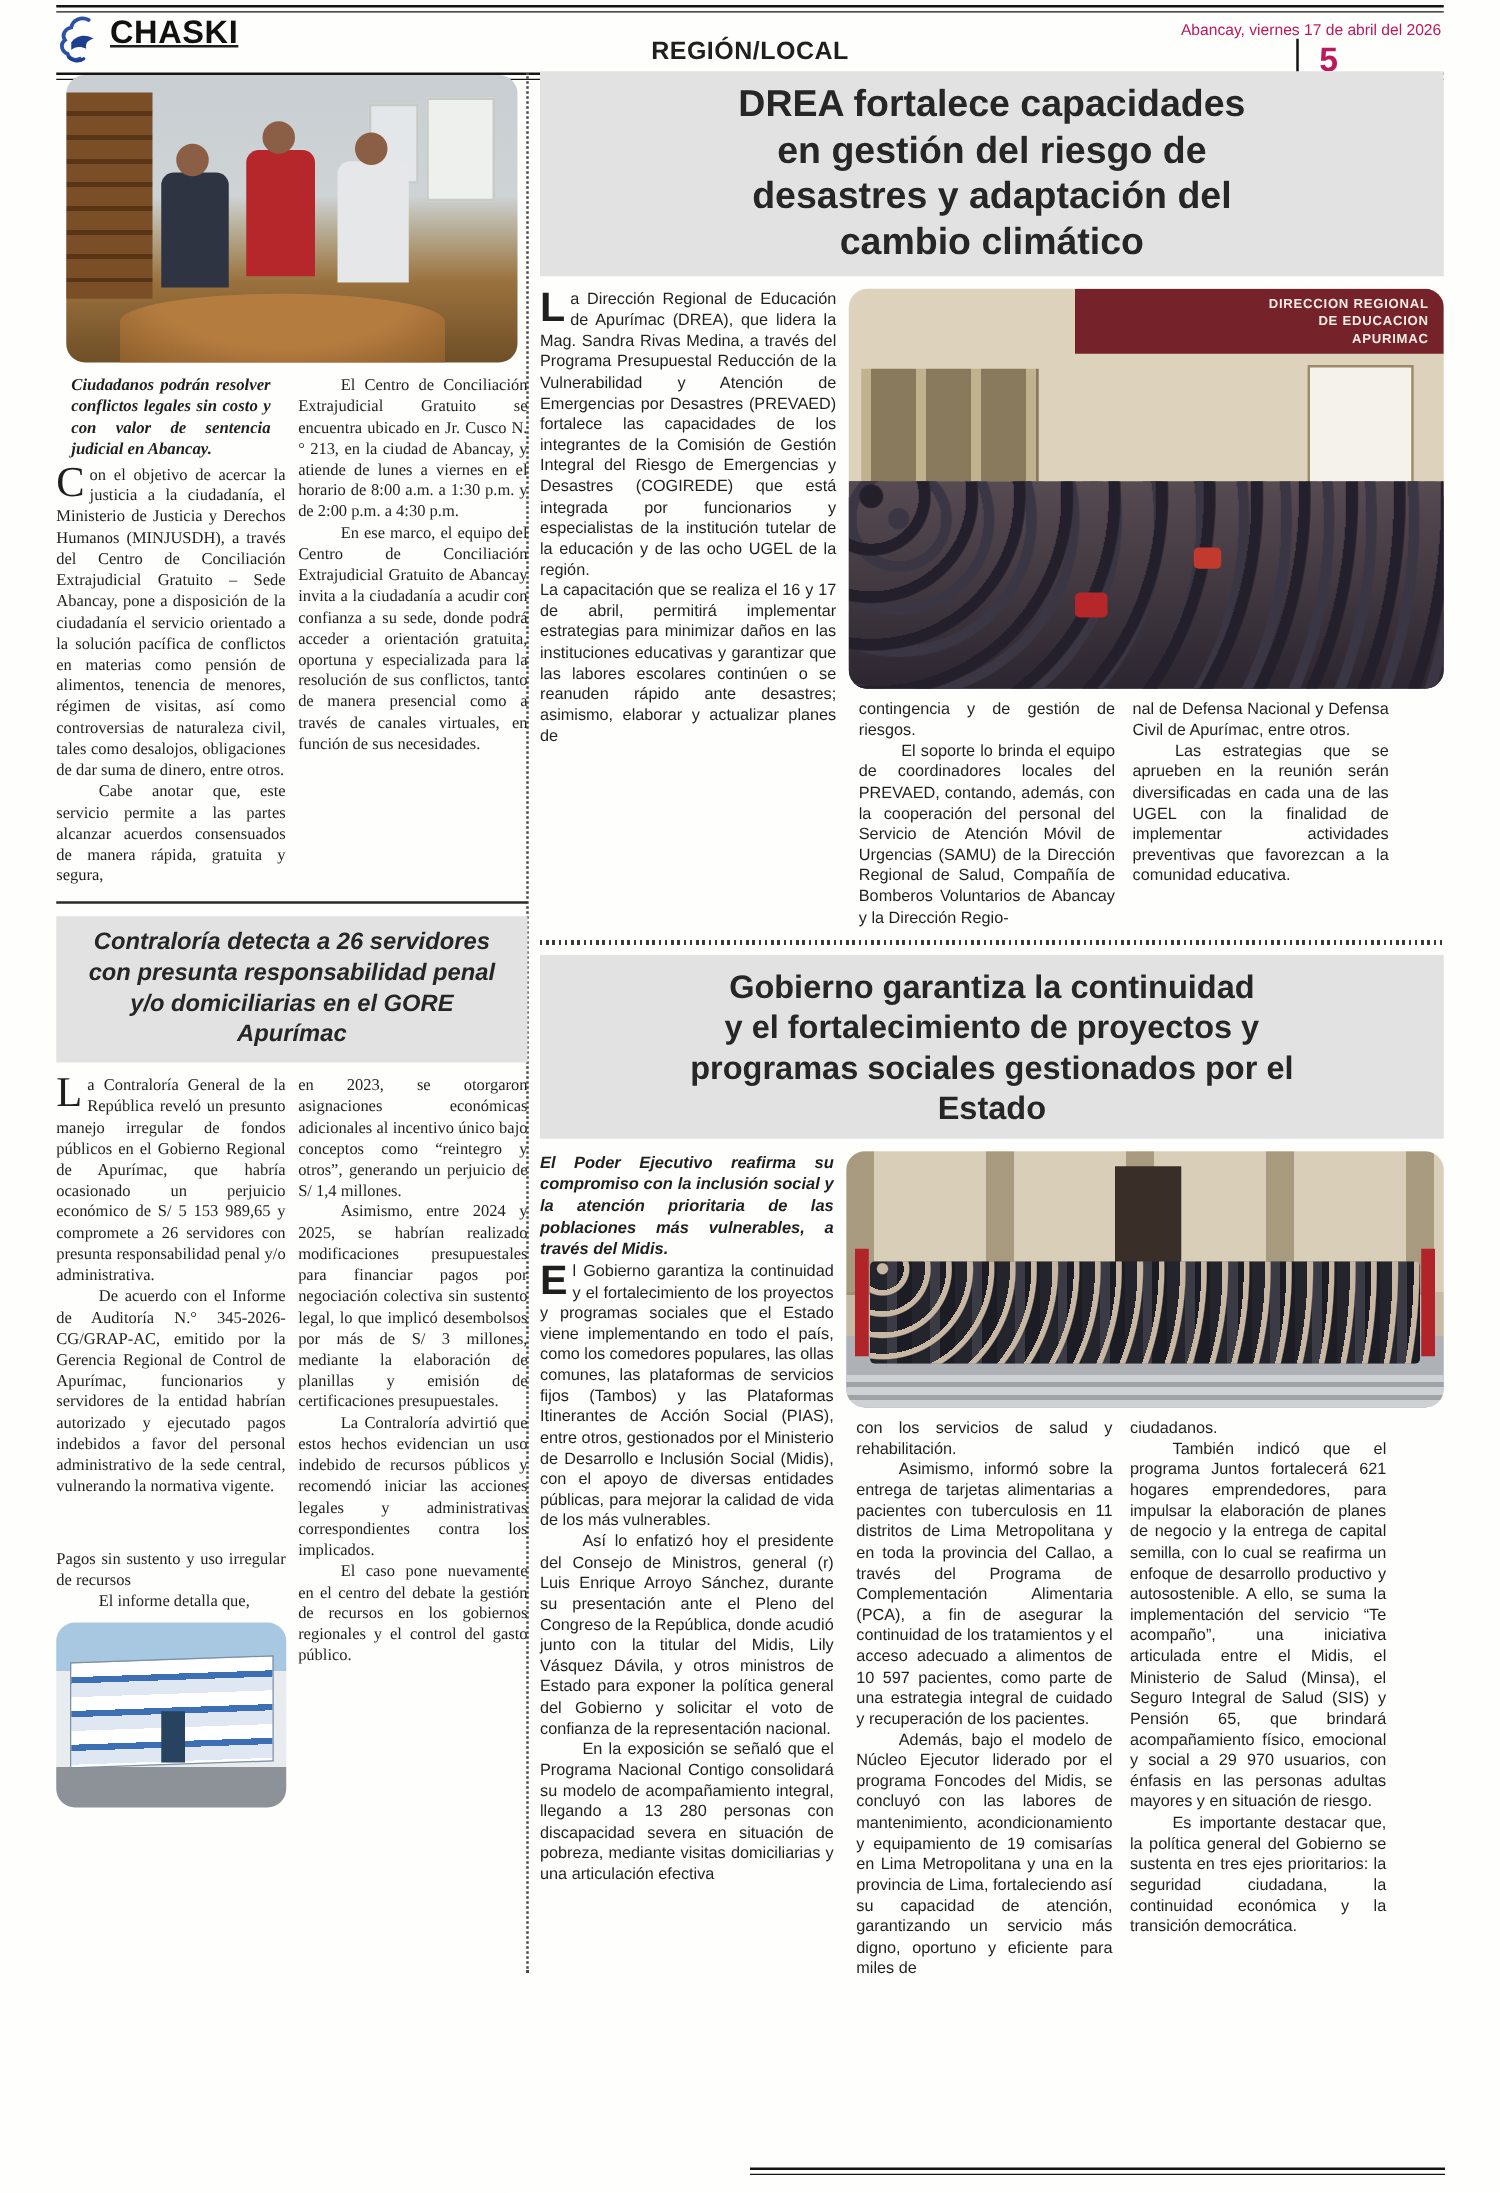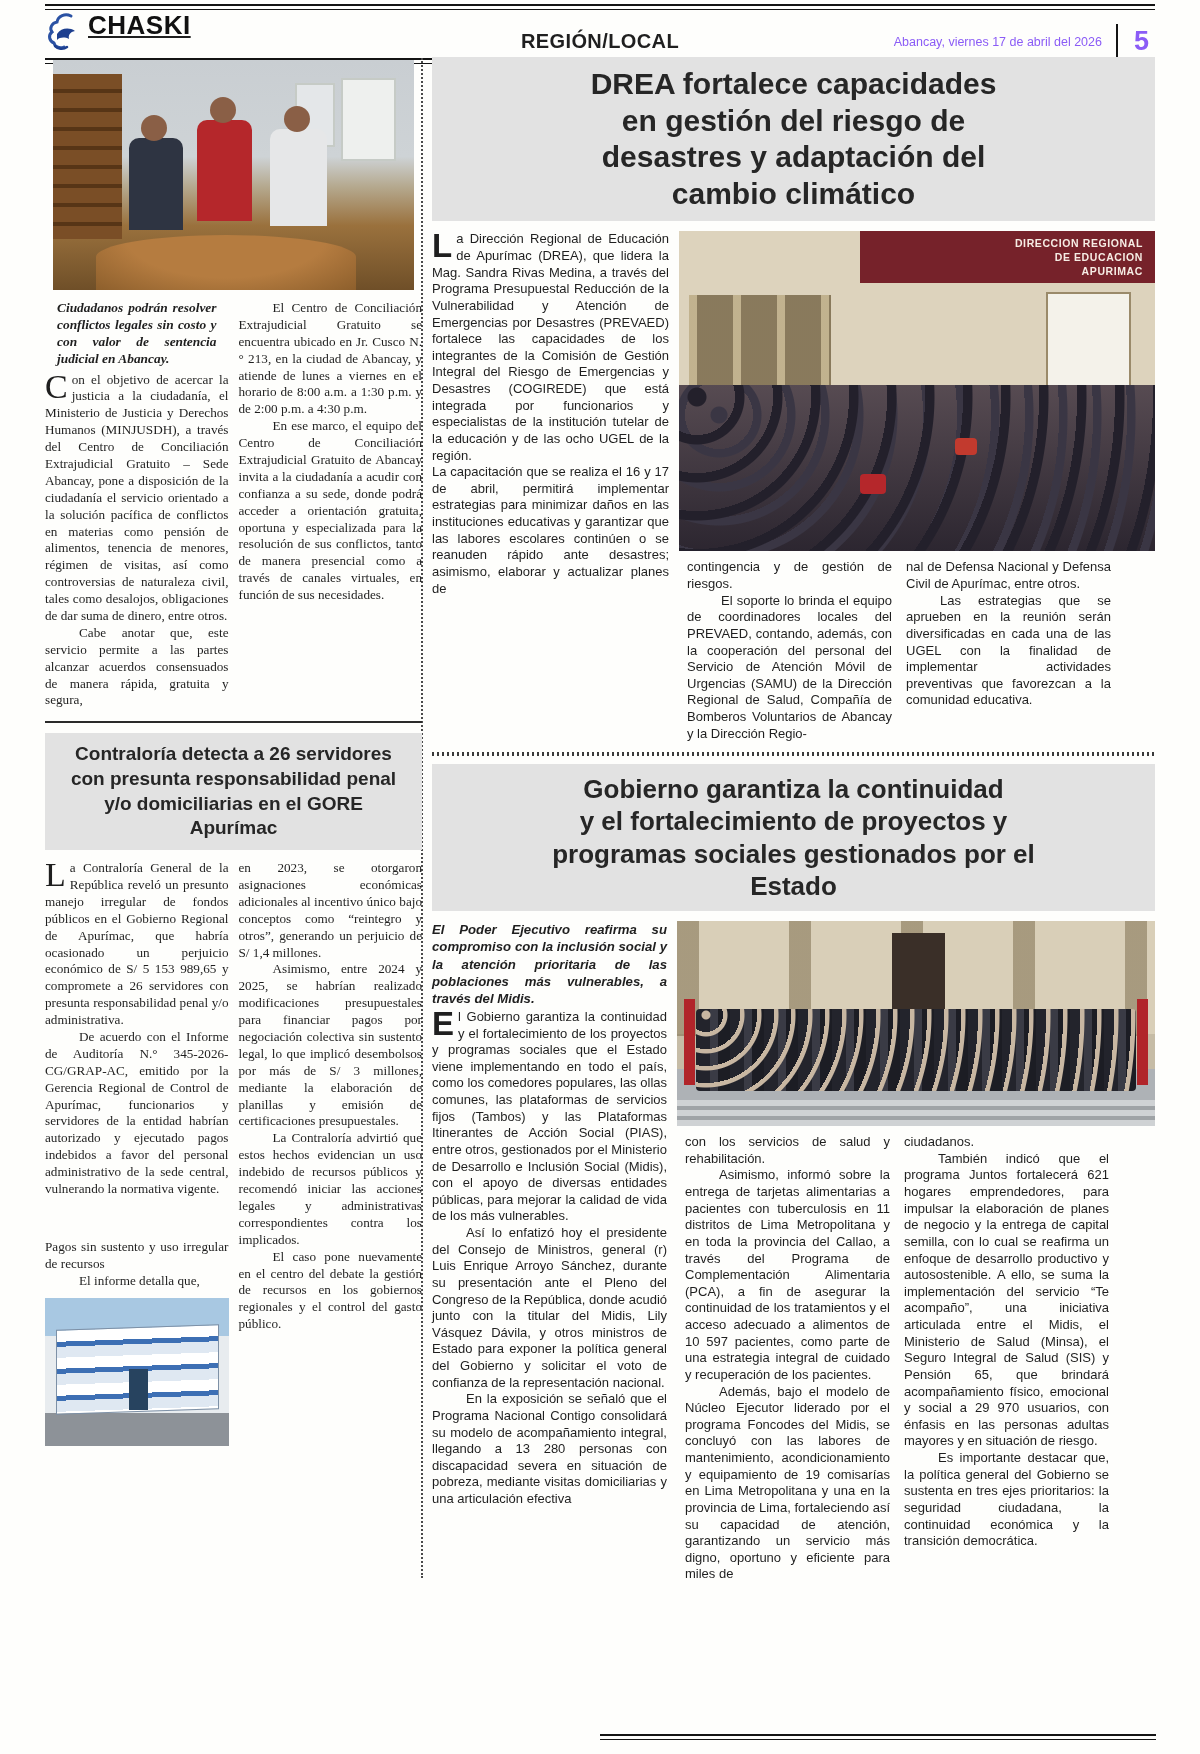--- a/index.html
+++ b/index.html
@@ -8,38 +8,38 @@
 
   
   .drule { height:3px; border-top:2px solid #141414; border-bottom:1px solid #141414; }
   .masthead { position:absolute; top:4px; left:45px; width:1110px; }
   .mast-row { display:grid; grid-template-columns:1fr auto 1fr; align-items:center; padding:2px 2px; height:44px; }
   .brand-wrap { display:flex; align-items:flex-start; gap:7px; justify-self:start;text-decoration:underline; }
   .brand-text { display:flex; flex-direction:column; }
   .brand-name { font-size:26px; font-weight:bold; letter-spacing:0.5px; line-height:1; color:#111; }
   .brand-tag { font-size:10.5px; letter-spacing:0.6px; margin-top:21px; color:#222; }
   .section-title { font-size:20px; font-weight:bold; letter-spacing:0.4px; justify-self:center; }
-  .date-block { display:flex; align-items:center; justify-self:end; font-size:12.5px; color:#8b5cf6; }
+  .date-block { display:flex; align-items:center; justify-self:end; font-size:12.5px; color:#be185d;flex-direction:column; }
   .pagenum { font-size:27px; font-weight:bold; border-left:2px solid #141414; padding:3px 4px 3px 16px; margin-left:14px; line-height:1.1; }
 
   
   .left-col  { position:absolute; left:45px;  top:60px; width:377px; }
   .right-col { position:absolute; left:432px; top:57px; width:723px; }
   .vdivider  { position:absolute; left:421px; top:58px; height:1520px; width:0; border-left:2px dotted #4a4a4a; }
   .hdotted   { height:4px; margin:10px 0 8px; background:repeating-linear-gradient(90deg,#3a3a3a 0 2px, transparent 2px 5px); }
   .leftrule  { border-top:2px solid #2a2a2a; margin:12px 0 10px; }
   .footrule  { position:absolute; left:600px; top:1734px; width:556px; }
 
   
   .hl { background:#e2e2e2; text-align:center; font-weight:bold; color:#262626; padding:9px 4px; margin:0 0 10px; }
   .hl div { white-space:nowrap; }
   .hl-a1 { font-size:24px; line-height:1.18; }
   .hl-a2 { font-size:30px; line-height:1.22; }
   .hl-a3 { font-size:26px; line-height:1.24; }
-  .hl-a4 { font-size:19px; line-height:1.3; }
+  .hl-a4 { font-size:19px; line-height:1.3;font-style:italic; }
 
   
   .cols { display:flex; gap:10px; }
   .col { flex:1; min-width:0; }
   .row { display:flex; gap:10px; }
   .colw { flex:0 0 237px; min-width:0; }
   .rightpart { flex:1; min-width:0; }
   .under { display:flex; gap:14px; margin:8px 0 0 8px; }
   .colu { flex:0 0 205px; min-width:0; }
 
@@ -47,21 +47,21 @@
   .serif { font-family:"Liberation Serif", serif; font-size:13.2px; }
   .ind { text-indent:34px; }
   .dc { float:left; font-size:34px; line-height:27px; padding:1px 4px 0 0; font-weight:400; }
   .dcb { font-weight:700; font-size:33px; }
   .cap { margin:0 12px 4px; font-family:"Liberation Serif", serif; font-weight:bold; font-style:italic;
          font-size:13.4px; line-height:1.26; text-align:justify; }
   .intro { margin:0 0 2px; font-weight:bold; font-style:italic; font-size:13.2px; line-height:1.3; text-align:justify; }
   .subhead { text-indent:0;margin-top:41px; }
 
   
-  .photo { position:relative; overflow:hidden; }
+  .photo { position:relative; overflow:hidden;border-radius:15px; }
   .ph1 { height:230px; margin:0 8px 10px;
          background:linear-gradient(180deg,#c9ced2 0%,#ced3d6 42%,#b5a98f 55%,#9a713d 72%,#6f4f28 100%); }
   .p1-shelf { position:absolute; left:0; top:6%; width:19%; height:72%;
               background:repeating-linear-gradient(180deg,#7a4e26 0 15px,#573516 15px 19px); }
   .p1-poster1 { position:absolute; right:5%; top:8%; width:14%; height:34%; background:#eef0ee; border:2px solid #c6cbc6; }
   .p1-poster2 { position:absolute; right:22%; top:10%; width:10%; height:26%; background:#e4e7e9; border:2px solid #c6cbc6; }
   .p1-fig-navy { position:absolute; left:21%; top:34%; width:15%; height:40%; background:#2e3442; border-radius:10px 10px 0 0; }
   .p1-fig-red  { position:absolute; left:40%; top:26%; width:15%; height:44%; background:#b5272b; border-radius:10px 10px 0 0; }
   .p1-fig-white{ position:absolute; left:60%; top:30%; width:16%; height:42%; background:#e6e7e8; border-radius:10px 10px 0 0; }
   .p1-head { position:absolute; width:26px; height:26px; border-radius:50%; background:#8a5f46; }

